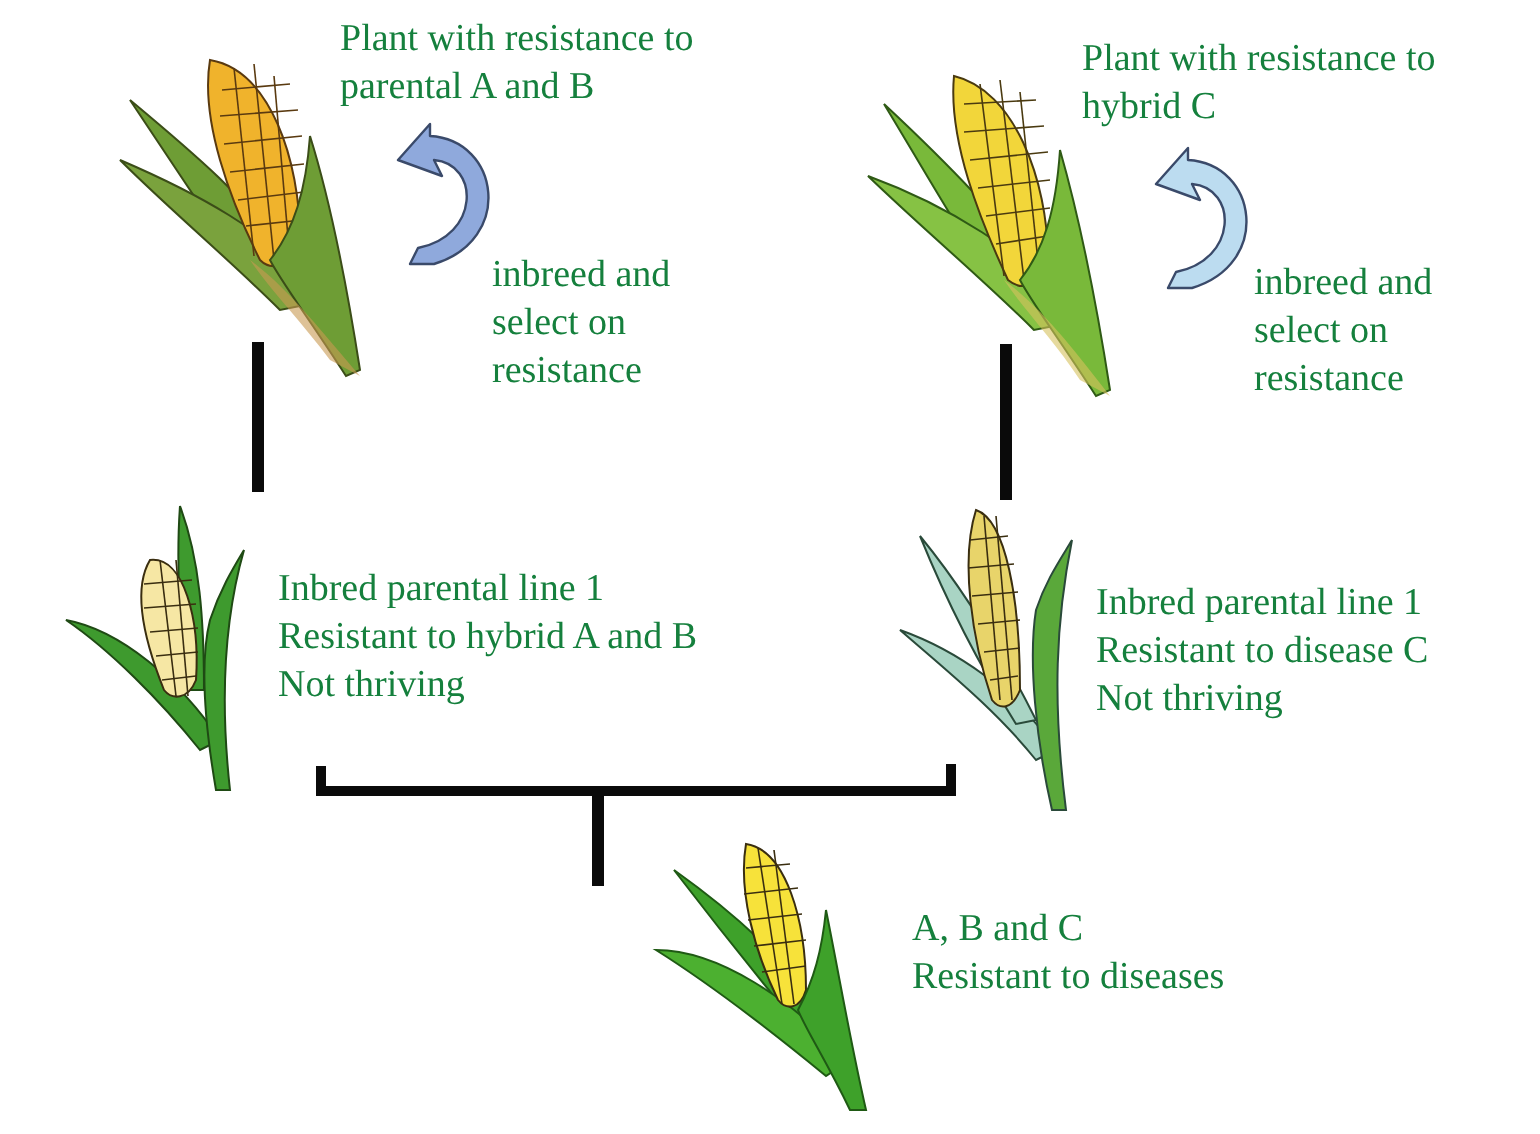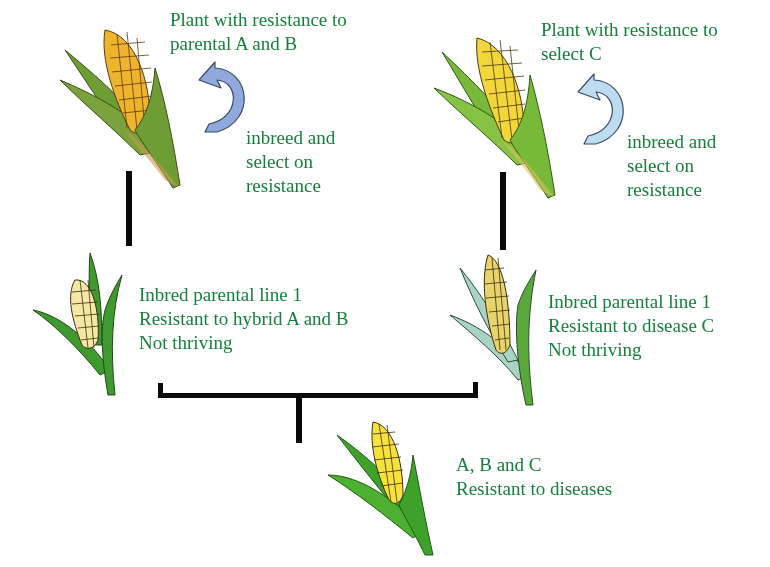--- a/index.html
+++ b/index.html
@@ -64,21 +64,21 @@
   <div>Plant with resistance to</div>
   <div>parental A and B</div>
 </div>
 <div class="label" style="left:246px;top:126px;">
   <div>inbreed and</div>
   <div>select on</div>
   <div>resistance</div>
 </div>
 <div class="label" style="left:541px;top:18px;">
   <div>Plant with resistance to</div>
-  <div>select C</div>
+  <div>hybrid C</div>
 </div>
 <div class="label" style="left:627px;top:130px;">
   <div>inbreed and</div>
   <div>select on</div>
   <div>resistance</div>
 </div>
 
 <div class="bar" style="left:126px;top:171px;width:6px;height:75px;"></div>
 <div class="bar" style="left:500px;top:172px;width:6px;height:78px;"></div>
 

